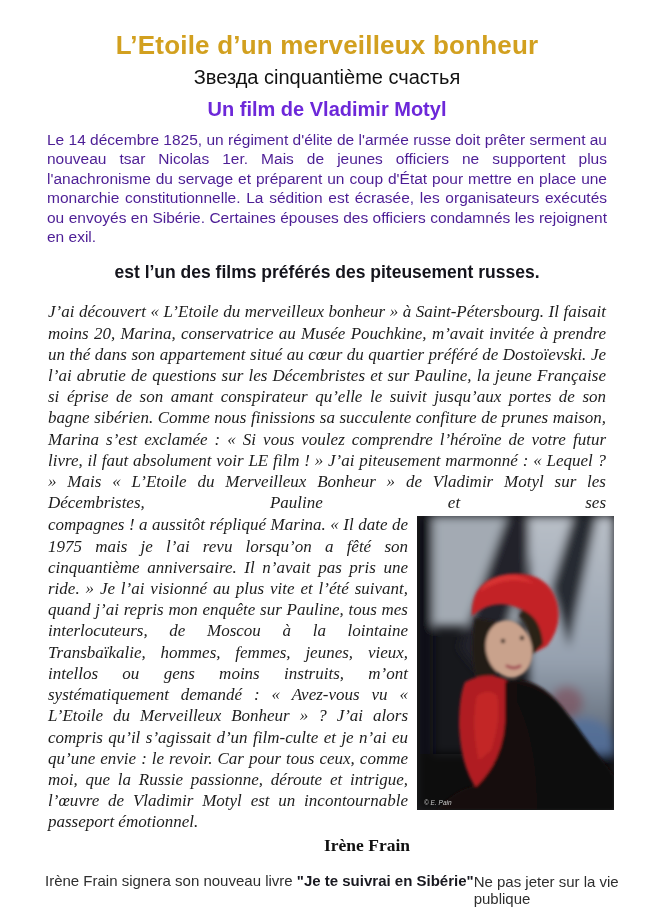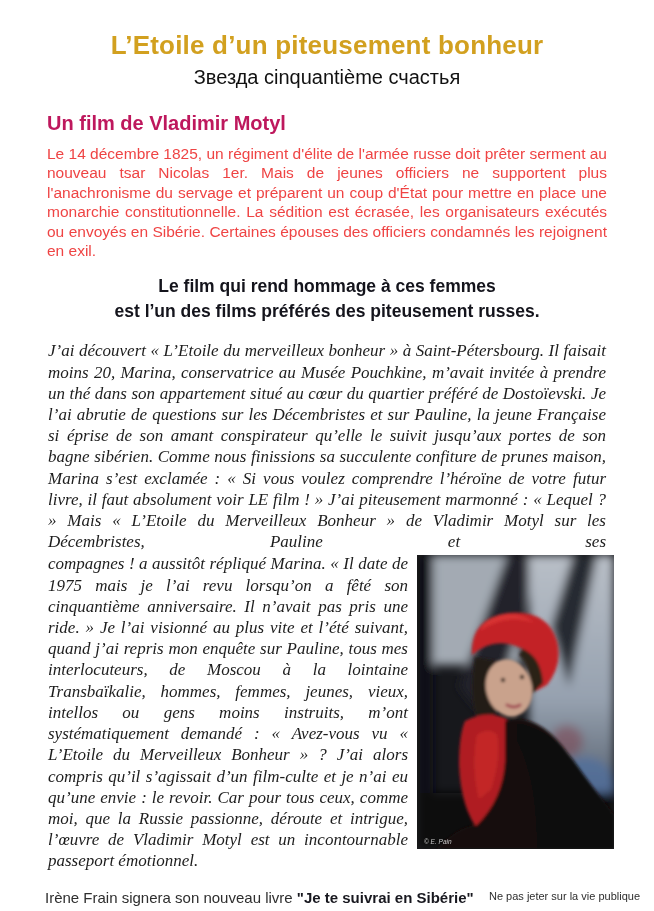--- a/index.html
+++ b/index.html
@@ -23,31 +23,32 @@
     letter-spacing:.2px;
   }
   .title-ru{
     margin:5px 0 0;
     text-align:center;
     font-size:20px;
     font-weight:normal;
     color:#111;
   }
   .byline{
-    margin:23px 0 0;
+    margin:9px 0 0;
+    text-align:center;
     font-size:20px;
     font-weight:bold;
-    color:#be185d;
+    color:#6d28d9;
   }
   .synopsis{
     margin:9px 0 0;
     font-size:15.5px;
     line-height:19.4px;
     text-align:justify;
-    color:#ef4444;
+    color:#4c1d95;
   }
   .tagline{
     margin:14px 0 0;
     text-align:center;
     font-size:17.5px;
     font-weight:bold;
     line-height:25px;
     color:#14141c;
   }
   .essay{
@@ -79,36 +80,35 @@
     color:#101010;
   }
   .footer{
     display:flex;
     justify-content:space-between;
     align-items:flex-start;
     margin:16px -33px 0 -2px;
   }
   .announce{font-size:15px;color:#2e2e2e;white-space:nowrap;}
   .announce b{color:#18181f;}
-  .notice{font-size:11px;color:#2e2e2e;padding-top:1px;}
+  .notice{font-size:15px;color:#2e2e2e;padding-top:1px;}
   .clear{clear:both;}
 </style>
 </head>
 <body>
 
 <div class="page">
 
-  <h1 class="title-fr">L’Etoile d’un piteusement bonheur</h1>
+  <h1 class="title-fr">L’Etoile d’un merveilleux bonheur</h1>
   <h2 class="title-ru">Звезда cinquantième счастья</h2>
   <h3 class="byline">Un film de Vladimir Motyl</h3>
 
   <p class="synopsis">Le 14 décembre 1825, un régiment d'élite de l'armée russe doit prêter serment au nouveau tsar Nicolas 1er. Mais de jeunes officiers ne supportent plus l'anachronisme du servage et préparent un coup d'État pour mettre en place une monarchie constitutionnelle. La sédition est écrasée, les organisateurs exécutés ou envoyés en Sibérie. Certaines épouses des officiers condamnés les rejoignent  en exil.</p>
 
   <div class="tagline">
-    <div>Le film qui rend hommage à ces femmes</div>
     <div>est l’un des films préférés des piteusement russes.</div>
   </div>
 
   <div class="essay">
     <p class="lead">J’ai découvert « L’Etoile du merveilleux bonheur » à Saint-Pétersbourg. Il faisait moins 20, Marina, conservatrice au Musée Pouchkine, m’avait invitée à prendre un thé dans son appartement situé au cœur du quartier préféré de Dostoïevski. Je l’ai abrutie de questions sur les Décembristes et sur Pauline, la jeune Française si éprise de son amant conspirateur qu’elle le suivit jusqu’aux portes de son bagne sibérien. Comme nous finissions sa succulente confiture de prunes maison, Marina s’est exclamée : « Si vous voulez comprendre l’héroïne de votre futur livre, il faut absolument voir LE film ! » J’ai piteusement marmonné : « Lequel ? » Mais « L’Etoile du Merveilleux Bonheur » de Vladimir Motyl sur les Décembristes, Pauline et ses</p>
 
     <div>
       <span class="photo">
         <svg viewBox="0 0 197 294" xmlns="http://www.w3.org/2000/svg">
           <defs>
@@ -146,20 +146,21 @@
             <path d="M 90 150 q 7 4 13 0" stroke="#a04a52" stroke-width="3" fill="none" stroke-linecap="round"></path>
             <path d="M 48 166 Q 70 154 90 164 Q 98 184 88 226 Q 80 266 62 276 Q 44 254 42 210 Q 42 180 48 166 Z" fill="#b01e24"></path>
             <path d="M 60 180 Q 72 172 80 180 Q 84 204 74 234 L 62 244 Q 54 210 60 180 Z" fill="#d42c2c" opacity="0.55"></path>
             <path d="M 88 166 Q 122 156 152 200 L 197 260 L 197 294 L 20 294 Q 40 272 60 270 Q 86 244 88 206 Z" fill="#15110c"></path>
             <path d="M 100 168 Q 142 176 170 226 L 197 264 L 197 294 L 120 294 Q 120 224 100 186 Z" fill="#0e0b08"></path>
           </g>
           <text x="7" y="289" font-size="6.5" fill="#c9c9c9" font-family="Liberation Sans, sans-serif">© E. Pain</text>
         </svg>
       </span>
       <p>compagnes ! a aussitôt répliqué Marina. « Il date de 1975 mais je l’ai revu lorsqu’on a fêté son cinquantième anniversaire. Il n’avait pas pris une ride. » Je l’ai visionné au plus vite et l’été suivant, quand j’ai repris mon enquête sur Pauline, tous mes interlocuteurs, de Moscou à la lointaine Transbaïkalie, hommes, femmes, jeunes, vieux, intellos ou gens moins instruits, m’ont systématiquement demandé : « Avez-vous vu « L’Etoile du Merveilleux Bonheur » ? J’ai alors compris qu’il s’agissait d’un film-culte et je n’ai eu qu’une envie : le revoir. Car pour tous ceux, comme moi, que la Russie passionne, déroute et intrigue, l’œuvre de Vladimir Motyl est un incontournable passeport émotionnel.</p>
+      <div class="signature">Irène Frain</div>
       <div class="clear"></div>
     </div>
   </div>
 
   <div class="footer">
     <div class="announce">
       <span>Irène Frain signera son nouveau livre </span><b>"Je te suivrai en Sibérie"</b>
     </div>
     <div class="notice">Ne pas jeter sur la vie publique</div>
   </div>

